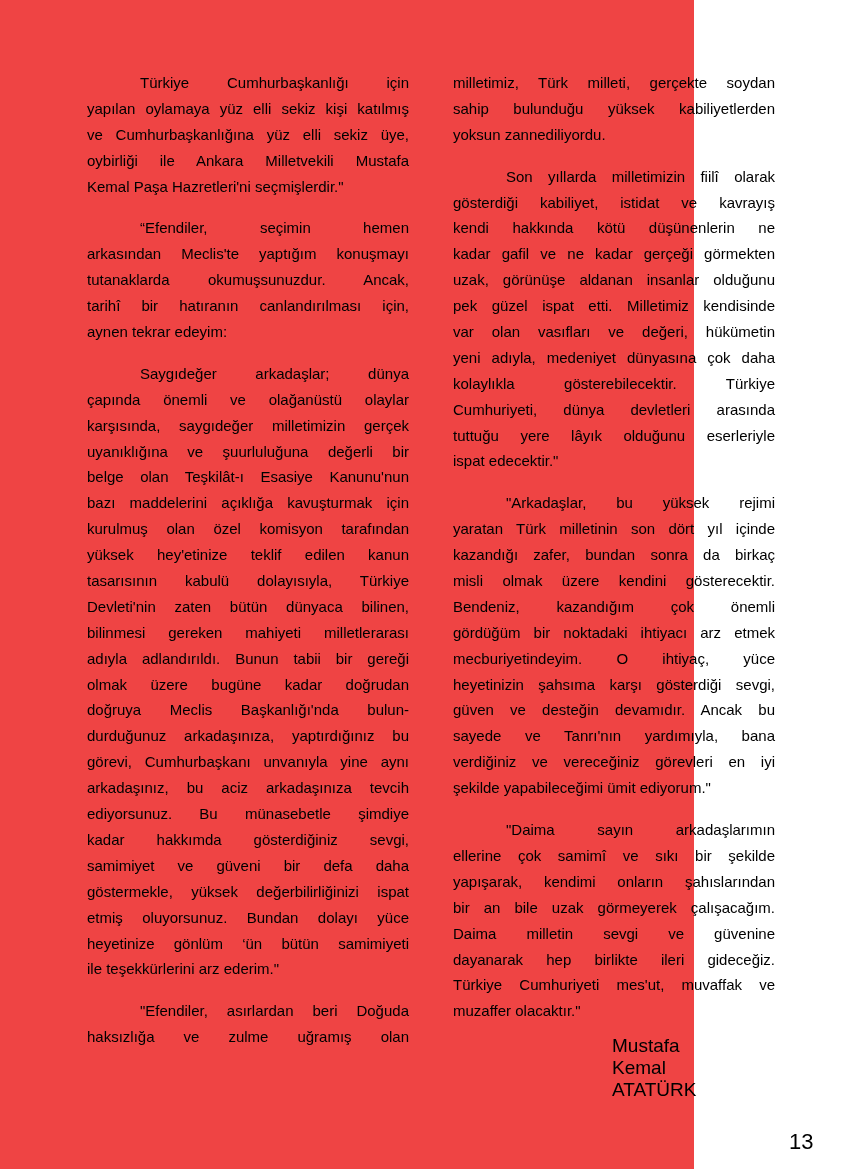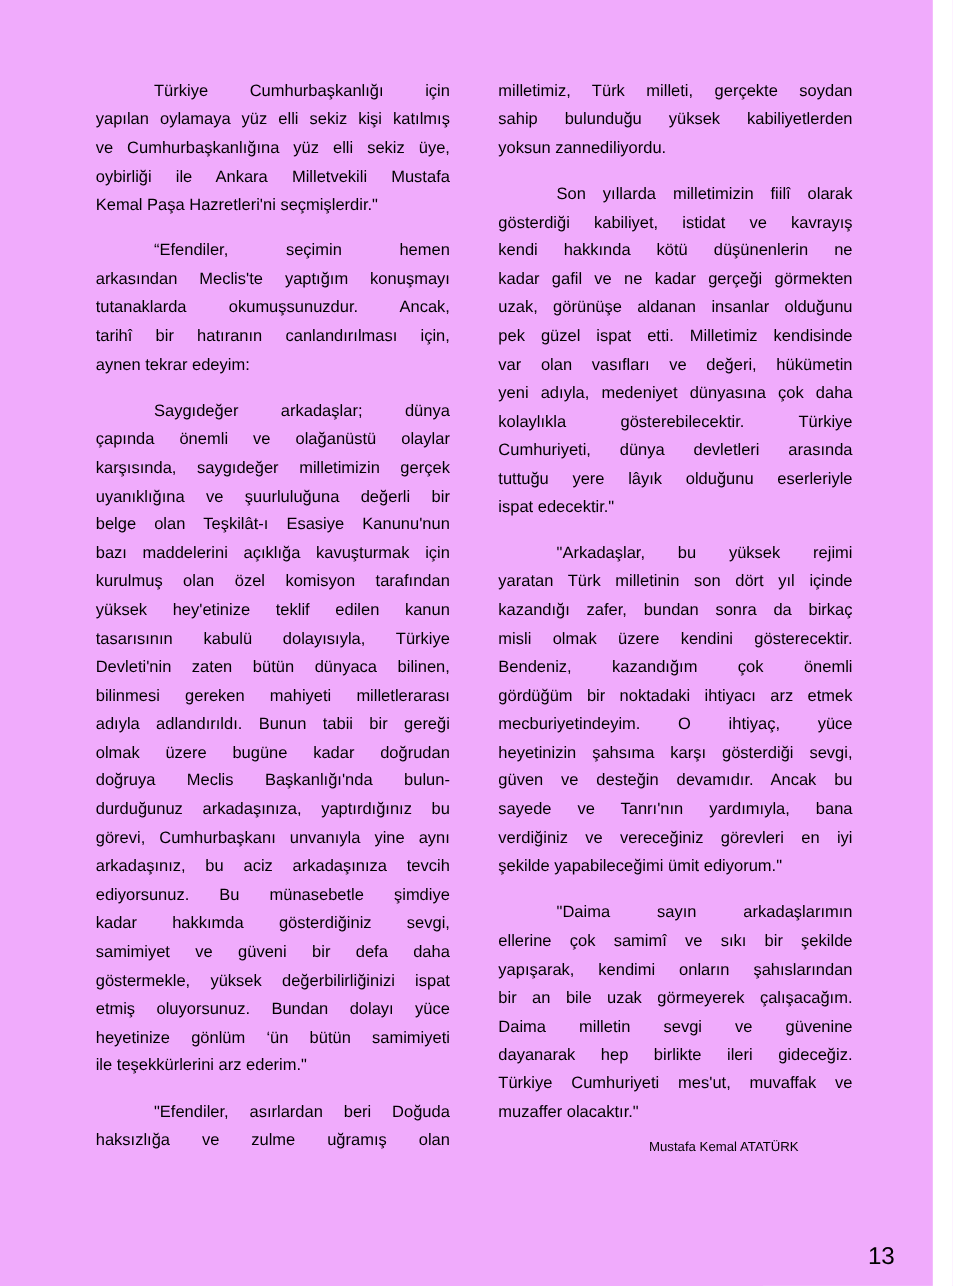--- a/index.html
+++ b/index.html
@@ -1,32 +1,32 @@
 <!DOCTYPE html>
 <html><head>
   <meta charset="utf-8">
   <style>
     html, body { margin: 0; padding: 0; background: #ffffff; }
     body {
       width: 866px; height: 1169px; position: relative; overflow: hidden;
       font-family: "Liberation Sans", "DejaVu Sans", sans-serif;
       color: #000000;
     }
-    .page { position: absolute; left: 0; top: 0; width: 848px; height: 1169px; background: #f0abfc; }
+    .page { position: absolute; left: 0; top: 0; width: 694px; height: 1169px; background: #ef4444; }
     .col { position: absolute; top: 70px; width: 322px; font-size: 15px; line-height: 25.9px; }
     .col-left { left: 87px; }
     .col-right { left: 453px; }
     .line {
       display: block; white-space: nowrap; text-align: justify; text-align-last: justify;
       height: 25.9px; overflow: visible;
     }
     .line.last { text-align-last: left; }
     .line.indent { padding-left: 53px; }
     .para-gap { height: 16px; }
-    .signature { position: absolute; left: 590px; top: 1035px; font-size: 12px; }
+    .signature { position: absolute; left: 612px; top: 1035px; font-size: 19px; }
     .page-number { position: absolute; left: 789px; top: 1129px; font-size: 22px; }
   </style>
 </head>
 <body>
 
 <div class="page">
   <div class="col col-left" id="col-left">
       <div class="paragraph">
         <span class="line indent">Türkiye Cumhurbaşkanlığı için</span>
         <span class="line">yapılan oylamaya yüz elli sekiz kişi katılmış</span>

